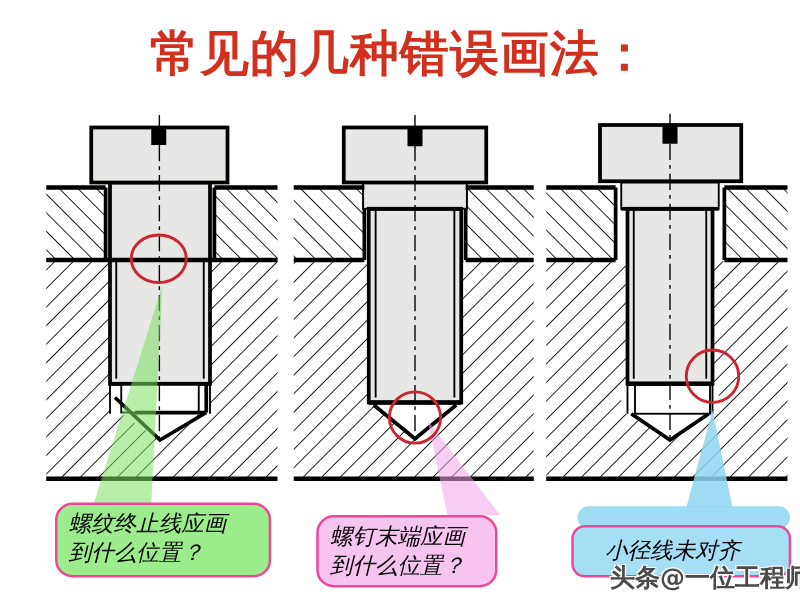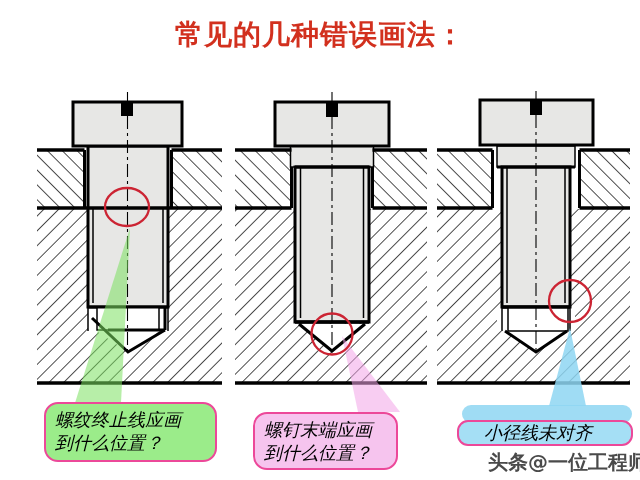--- a/index.html
+++ b/index.html
@@ -1,37 +1,37 @@
 <!DOCTYPE html>
 <html style="--title-red: #d2301e; --ink: #000000; --metal: #e7e7e5; --circle-red: #cc2433; --green-box: #9bec8a; --pink-box: #f6c4ee; --blue-box: #a5dff5; --green-wedge: rgba(124,224,96,0.55); --pink-wedge: rgba(242,164,232,0.55); --blue-wedge: rgba(142,214,242,0.85); --watermark-gray: #4a4a4a;"><head>
 <meta charset="utf-8">
 <style>
   html,body{margin:0;padding:0;background:#fff;}
   .stage{position:relative;width:640px;height:480px;background:#fff;overflow:hidden;
          font-family:"DejaVu Serif", serif;}
   .title{position:absolute;top:16px;left:0;width:100%;text-align:center;
-         font-size:28px;font-weight:bold;letter-spacing:1px;color:var(--title-red);}
+         font-size:39px;font-weight:bold;letter-spacing:1px;color:var(--title-red);}
   .art{position:absolute;left:0;top:0;}
   .metal{fill:var(--metal);}
   .thick{stroke:var(--ink);stroke-width:3;}
   .xthick{stroke:var(--ink);stroke-width:3.6;}
   .thin{stroke:var(--ink);stroke-width:1.5;}
   .axis{stroke:var(--ink);stroke-width:1.1;stroke-dasharray:13 4 3 4;}
   .err{fill:none;stroke:var(--circle-red);stroke-width:2.3;}
   .hup{fill:url(#hatchUp);}
   .hdn{fill:url(#hatchDown);}
   .wedge-green{fill:var(--green-wedge);}
   .wedge-pink{fill:var(--pink-wedge);}
   .wedge-blue{fill:var(--blue-wedge);}
   .callout{position:absolute;border:2px solid #ec4899;border-radius:14px;
            font-size:18px;line-height:1.25;padding:5px 9px;color:#000;
            box-sizing:border-box;font-style:italic;}
   .callout.green{left:44px;top:402px;width:173px;height:60px;background:var(--green-box);}
   .callout.pink{left:253px;top:412px;width:145px;height:58px;background:var(--pink-box);}
-  .callout.blue{left:457px;top:420px;width:176px;height:26px;background:var(--blue-box);
+  .callout.blue{left:457px;top:420px;width:176px;height:42px;background:var(--blue-box);
                 display:flex;align-items:center;border-radius:11px;padding-left:25px;}
   .watermark{position:absolute;left:488px;top:449px;white-space:nowrap;
              font-family:"DejaVu Sans", sans-serif;font-size:20px;font-weight:bold;
              color:var(--watermark-gray);
              text-shadow:-1px -1px 0 #fff,1px -1px 0 #fff,-1px 1px 0 #fff,1px 1px 0 #fff;}
 </style>
 </head>
 <body>
 
 <div class="stage">

